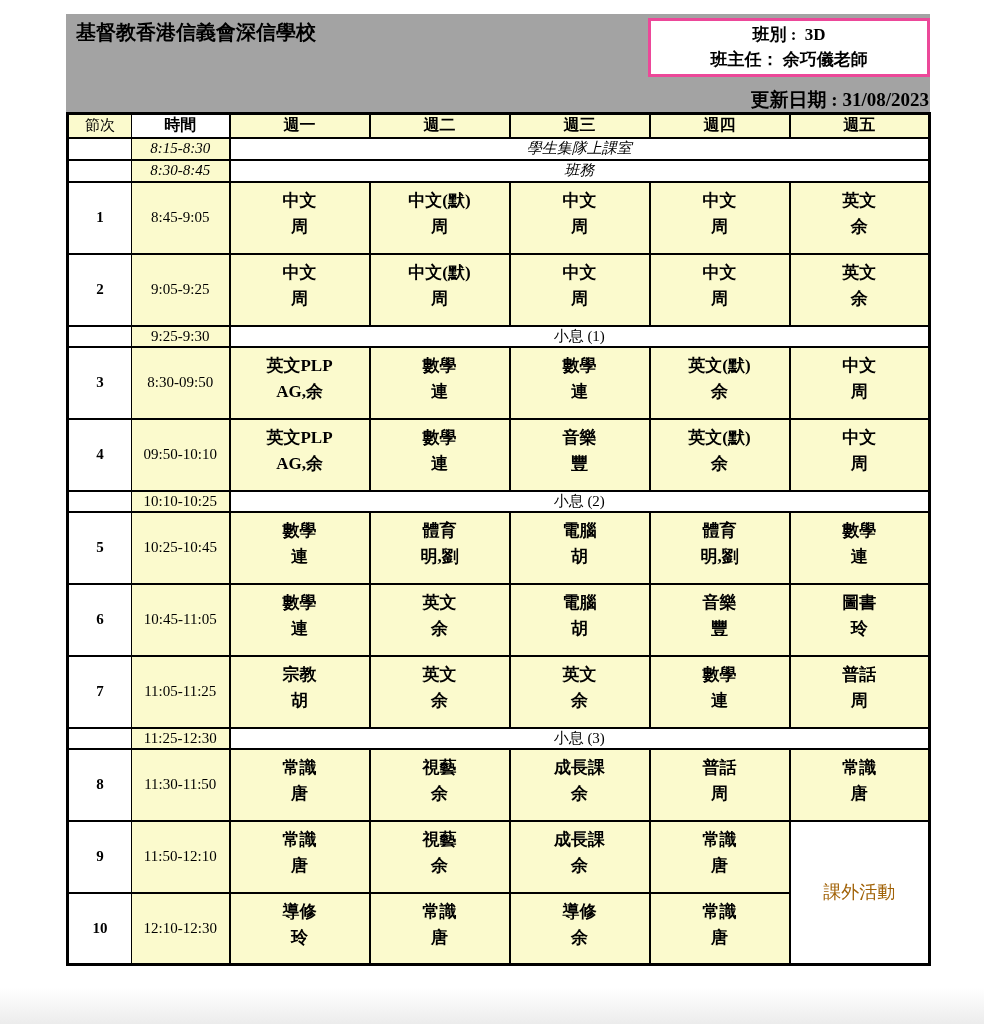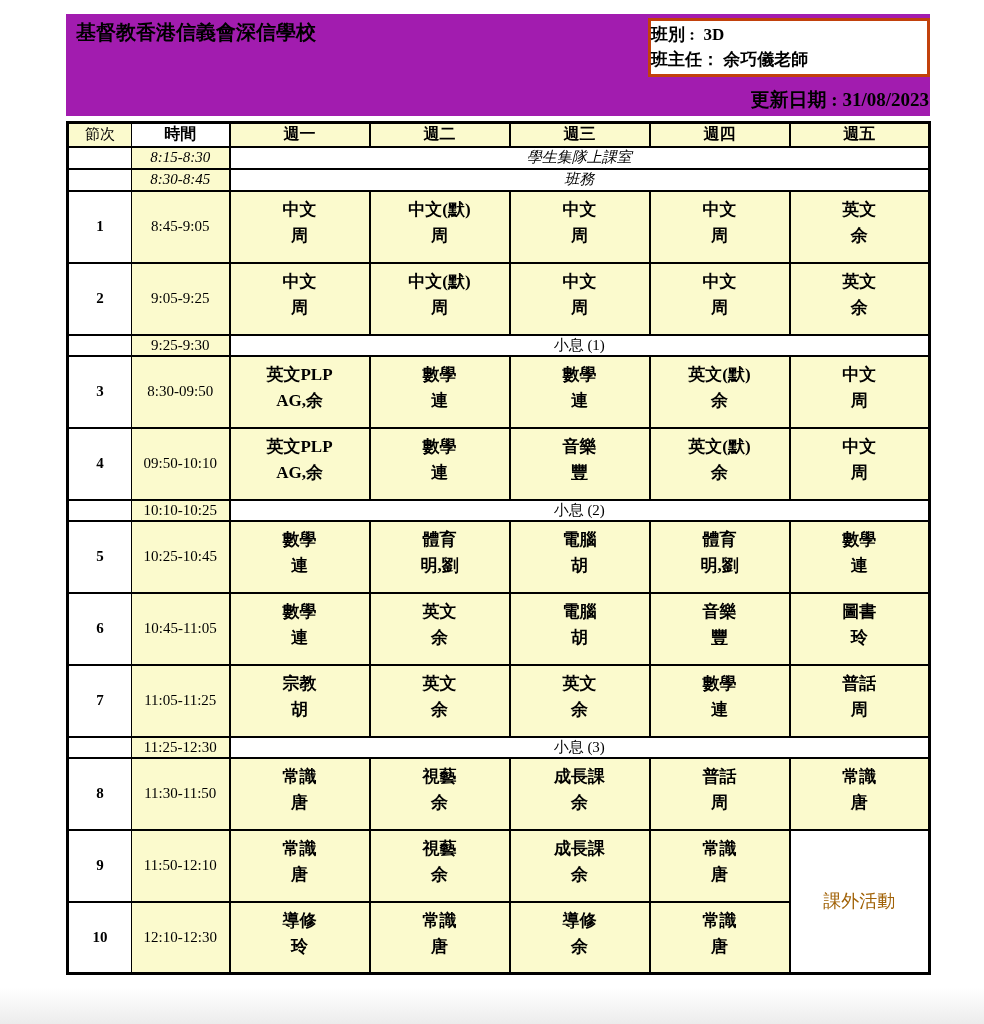--- a/index.html
+++ b/index.html
@@ -17,58 +17,58 @@
     width: 984px;
     height: 1024px;
   }
   
   .top-band {
     position: absolute;
     left: 66px;
     top: 14px;
     width: 864px;
     height: 102px;
-    background: #a21caf;
+    background: #a3a3a3;
   }
   .title-block {
     position: absolute;
     left: 10px;
     top: 5px;
     line-height: 27px;
     font-size: 20px;
     font-weight: bold;
     white-space: nowrap;
   }
   .class-box {
     position: absolute;
     right: 0;
     top: 4px;
     width: 276px;
     background: #ffffff;
-    border: 3px solid #c2410c;
-    text-align: left;
+    border: 3px solid #ec4899;
+    text-align: center;
     font-size: 17px;
     font-weight: bold;
     line-height: 25px;
     padding: 1px 0 2px 0;
   }
   .class-box .line { white-space: nowrap; }
   .update-date {
     position: absolute;
     right: 1px;
     bottom: 3px;
     font-size: 19px;
     font-weight: bold;
     white-space: nowrap;
   }
   
   table.timetable {
     position: absolute;
     left: 66px;
-    top: 121px;
+    top: 112px;
     border-collapse: collapse;
     table-layout: fixed;
     width: 864px;
     border: 3px solid #000;
   }
   .timetable th, .timetable td {
     border: 2px solid #000;
     padding: 0;
     overflow: hidden;
   }

